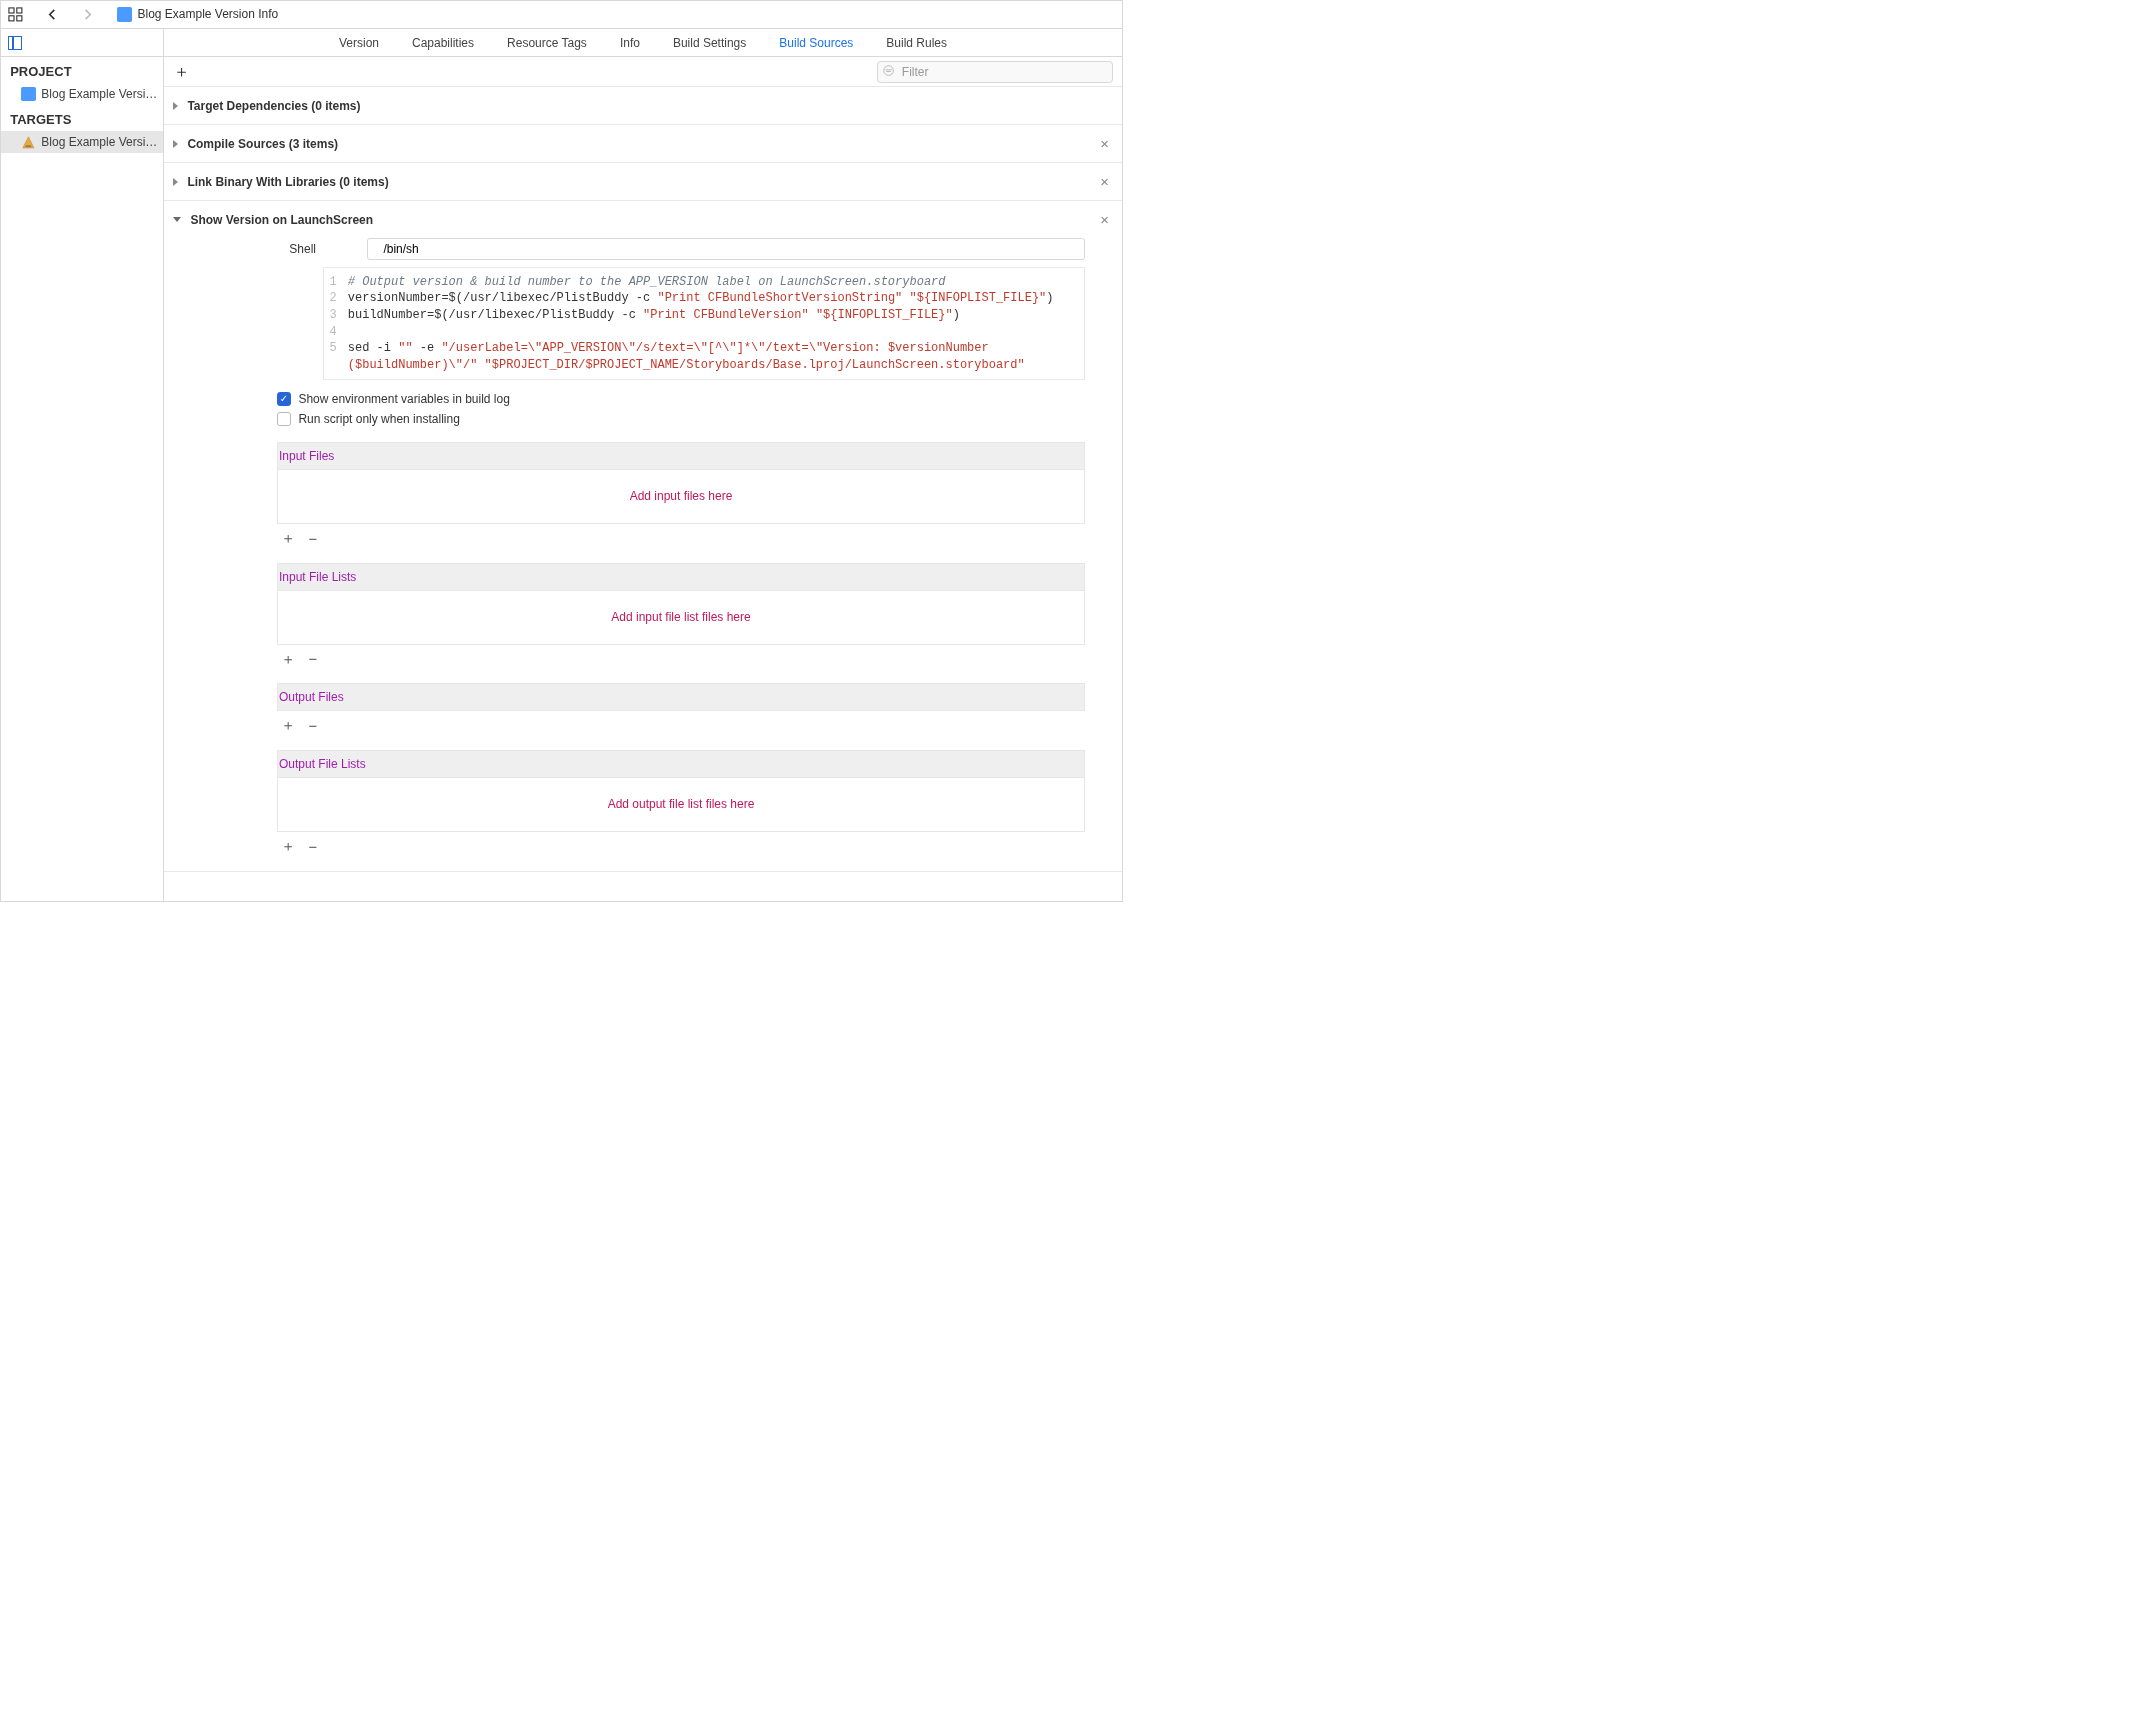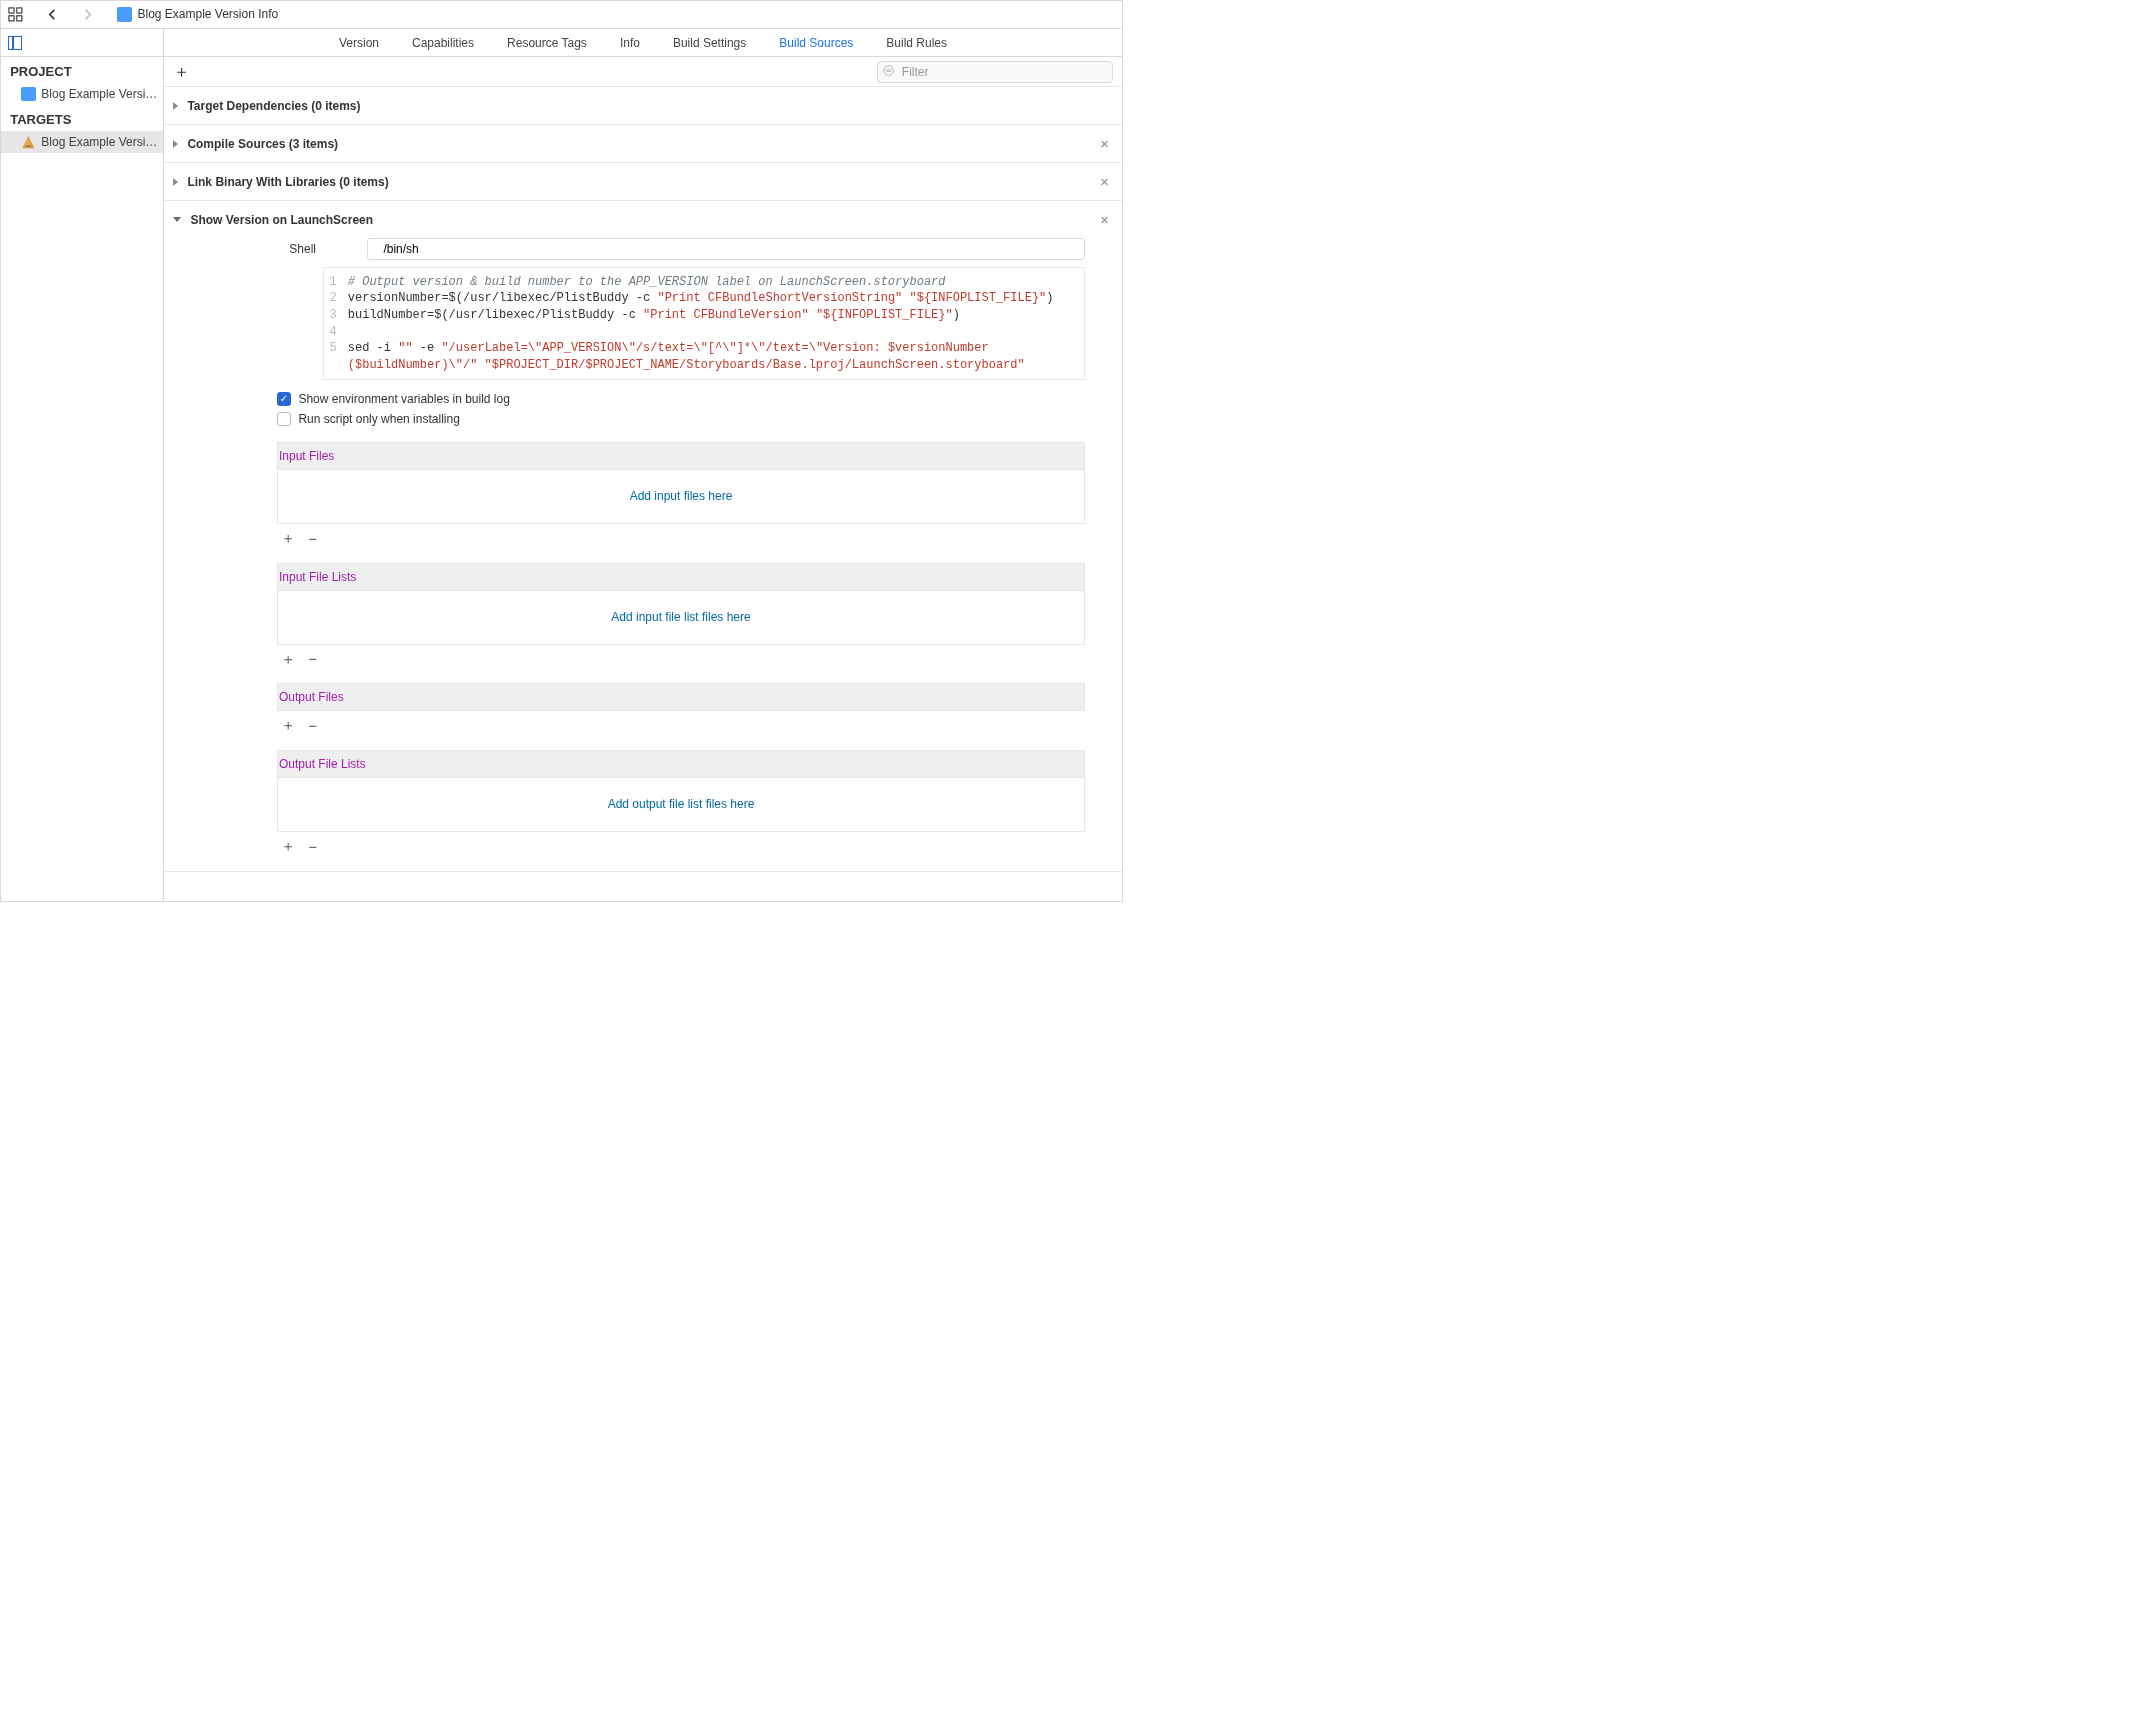--- a/index.html
+++ b/index.html
@@ -69,21 +69,21 @@
 .code { flex:1; padding:5.5px 9.2px 5.5px 3.7px; white-space:pre-wrap; color:#333; }
 .code .cmt { color:#6f7b84; font-style:italic; }
 .code .str { color:#c03a2b; }
 .opts { margin-top:9.2px; }
 .chk-row { display:flex; align-items:center; height:20px; gap:7.4px; font-size:12px; color:#333; }
 .chk { width:14px; height:14px; border:0.9px solid #b8b8b8; border-radius:2.8px; display:inline-flex; align-items:center; justify-content:center; background:#fff; }
 .chk.checked { background:#2866d8; border-color:#2866d8; color:#fff; }
 .chk.checked::after { content:"✓"; font-size:10px; }
 .subsection { margin-top:13px; margin-right:37px; }
 .sub-header { background:#efefef; border:0.9px solid #e6e6e6; height:28px; display:flex; align-items:center; padding:0 1px; font-size:12px; color:#a21caf; }
-.sub-body { height:54px; border:0.9px solid #e6e6e6; border-top:none; display:flex; align-items:center; justify-content:center; color:#0369a1; font-size:12px; }
+.sub-body { height:54px; border:0.9px solid #e6e6e6; border-top:none; display:flex; align-items:center; justify-content:center; color:#be185d; font-size:12px; }
 .sub-footer { height:22px; display:flex; align-items:center; gap:13px; padding:0 3.7px; margin-top:3.7px; }
 .pm-btn { font-size:14.8px; color:#555; }
 </style>
 </head>
 <body>
 
 <div class="toolbar">
   <span class="nav-icon">
     <svg width="14.8" height="14.8" viewBox="0 0 16 16" fill="none" stroke="#333" stroke-width="1.2">
       <rect x="1" y="1" width="5.5" height="5.5"></rect>

